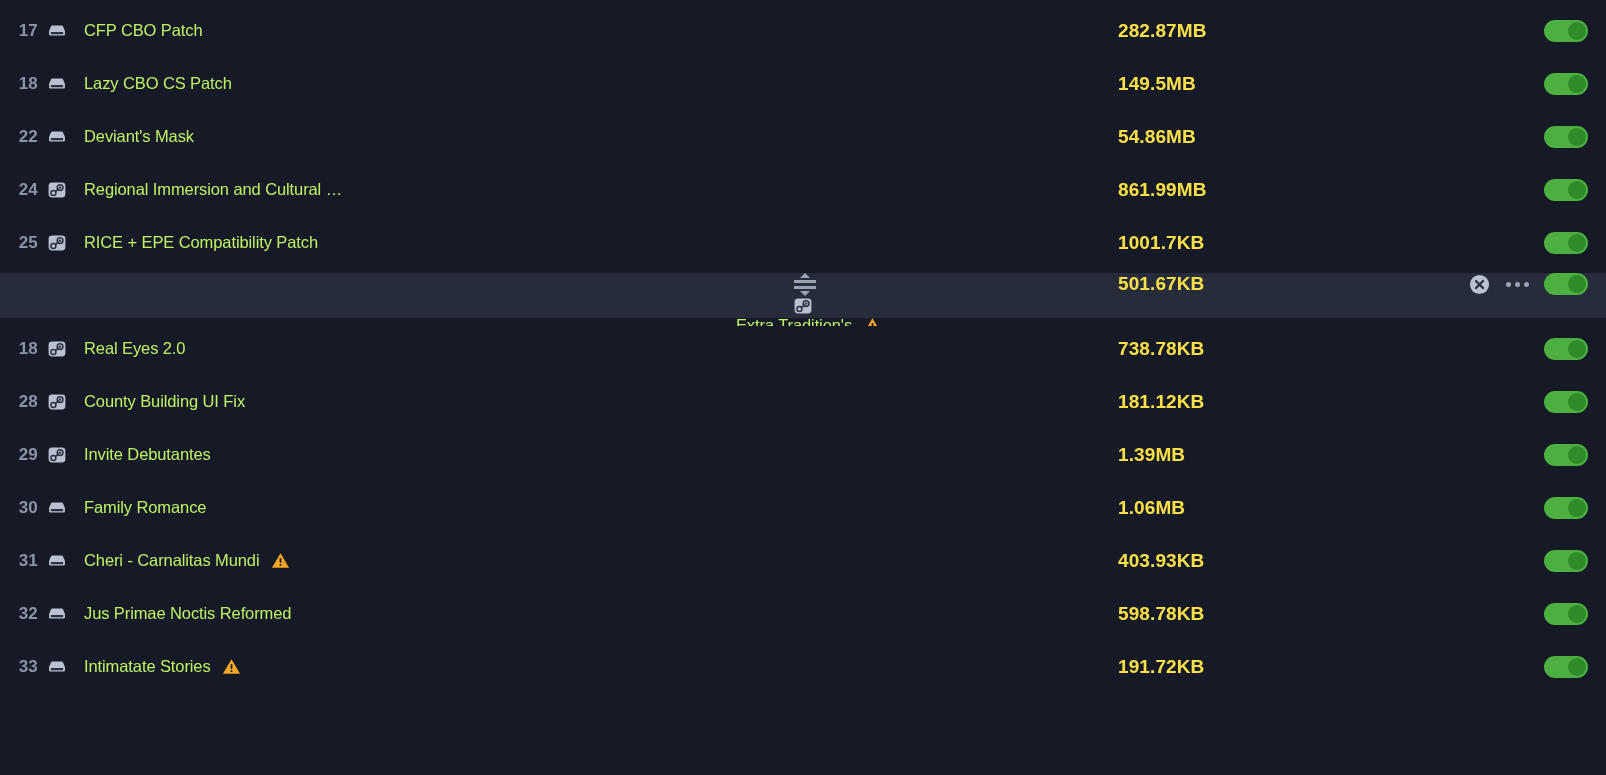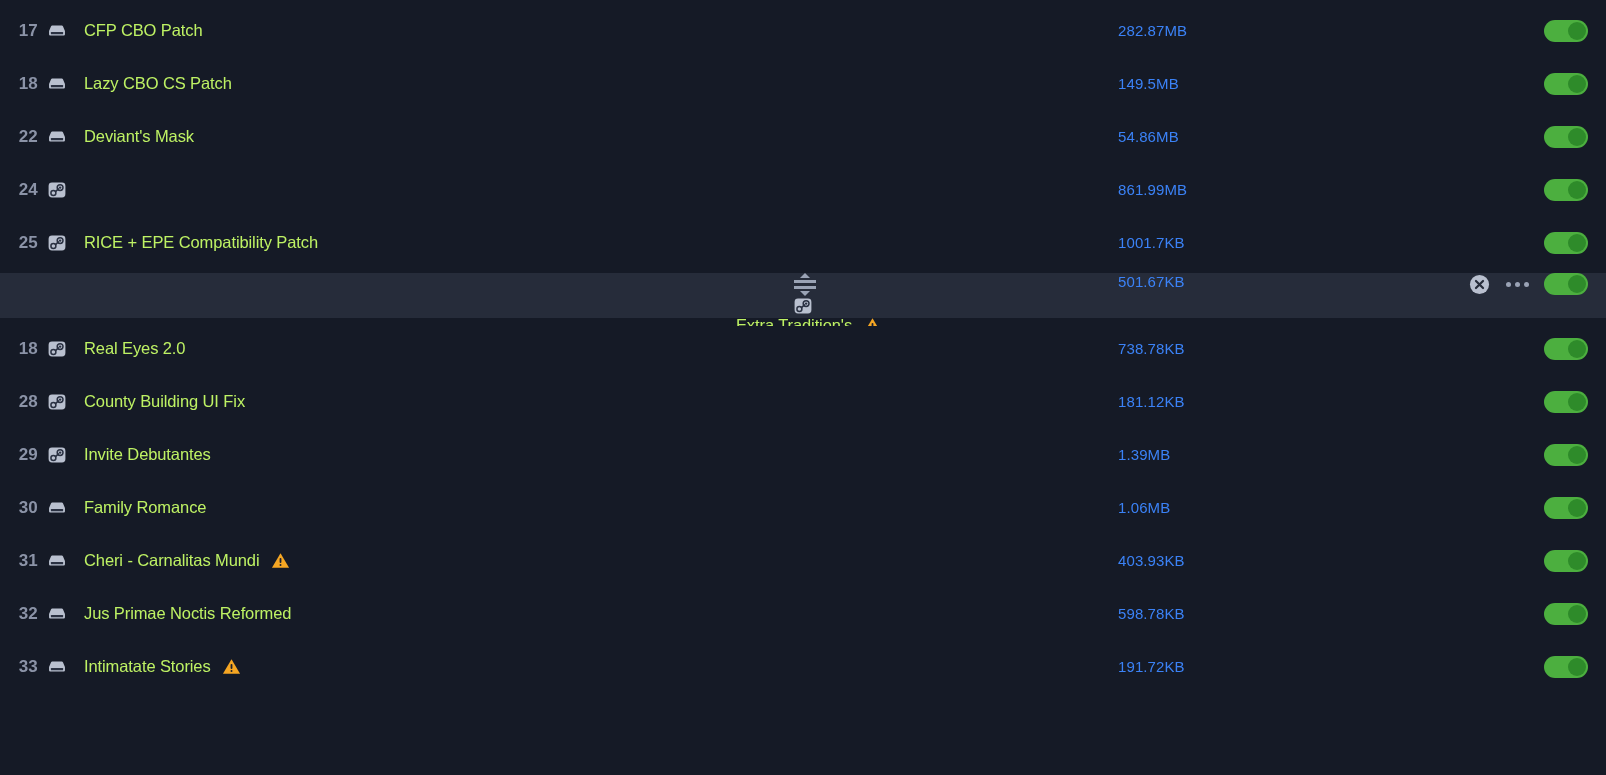--- a/index.html
+++ b/index.html
@@ -104,23 +104,23 @@
     flex: 0 0 auto;
   }
 
   
   .col-spacer { flex: 1 1 auto; }
 
   
   .col-size {
     position: absolute;
     left: 1118px;
-    color: #3b82f6;
-    font-size: 15px;
-    font-weight: 400;
+    color: #fde047;
+    font-size: 19px;
+    font-weight: 700;
     white-space: nowrap;
     letter-spacing: 0.1px;
   }
 
   
   .col-actions {
     position: absolute;
     right: 18px;
     display: flex;
     align-items: center;
@@ -232,20 +232,23 @@
       <div class="col-index">24</div>
       <div class="col-icon">
         <svg class="src-icon" width="20" height="20" viewBox="0 0 20 20">
           <rect x="1.6" y="2.6" width="16.8" height="14.8" rx="3.4" fill="#b9c0cf"></rect>
           <circle cx="13.1" cy="7.6" r="2.9" fill="none" stroke="#2a3142" stroke-width="1.5"></circle>
           <circle cx="13.1" cy="7.6" r="1.2" fill="#2a3142"></circle>
           <circle cx="6.4" cy="12.9" r="2.5" fill="none" stroke="#2a3142" stroke-width="1.5"></circle>
           <path d="M8.5 11.6 L11.4 8.9" stroke="#2a3142" stroke-width="1.5" stroke-linecap="round"></path>
         </svg>
       </div>
+      <div class="col-name">
+        <span class="mod-name">Regional Immersion and Cultural …</span>
+      </div>
       <div class="col-spacer"></div>
       <div class="col-size">861.99MB</div>
       <div class="col-actions">
         <div class="toggle">
           <span class="knob"></span>
         </div>
       </div>
     </div>
     <div class="mod-row">
       <div class="col-index">25</div>

